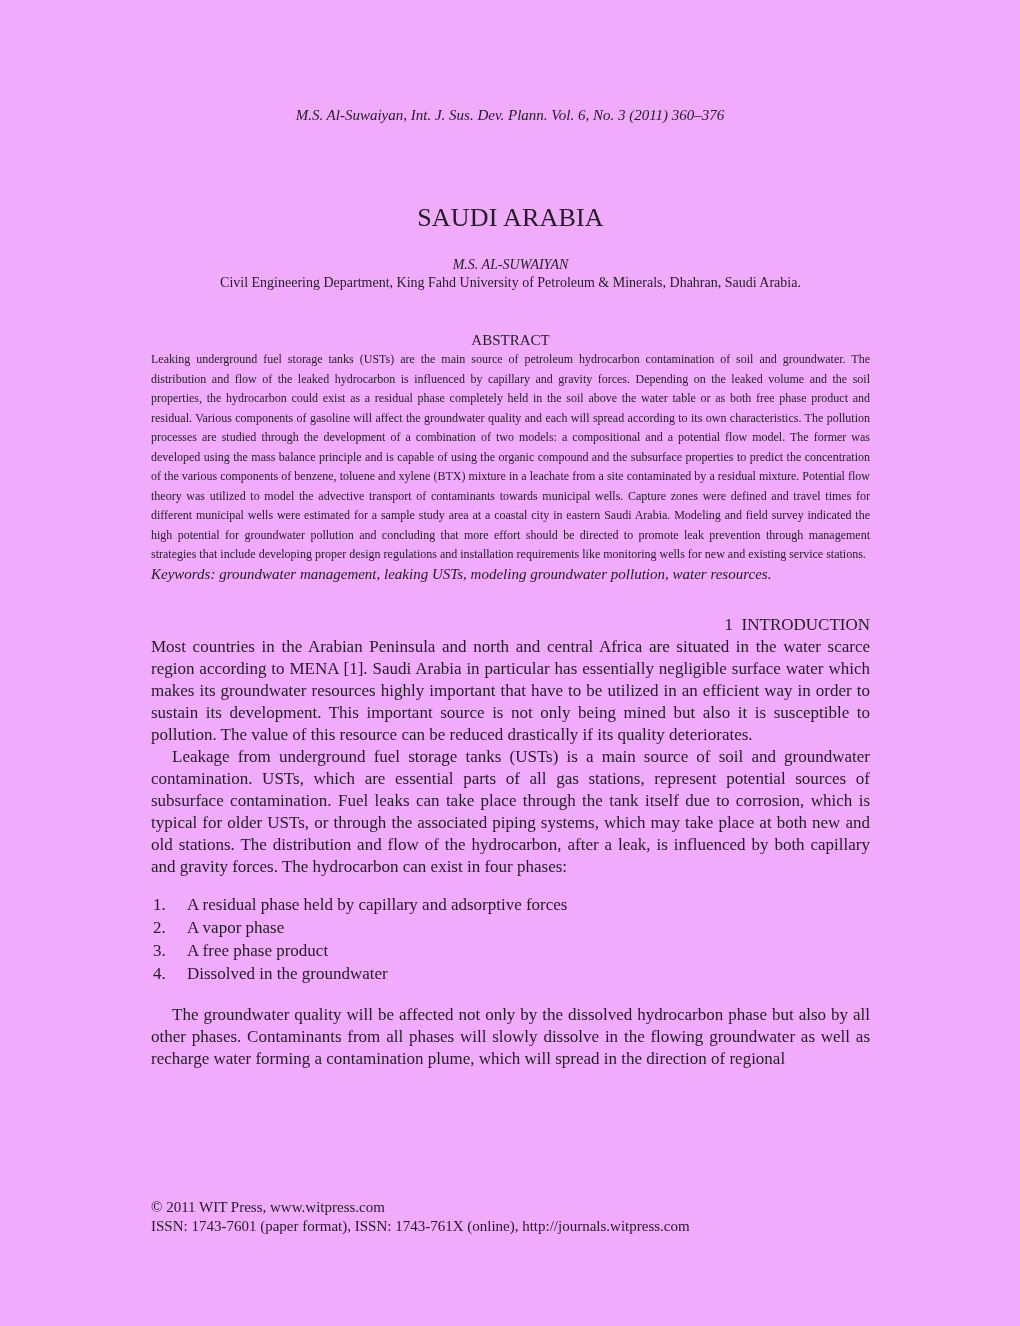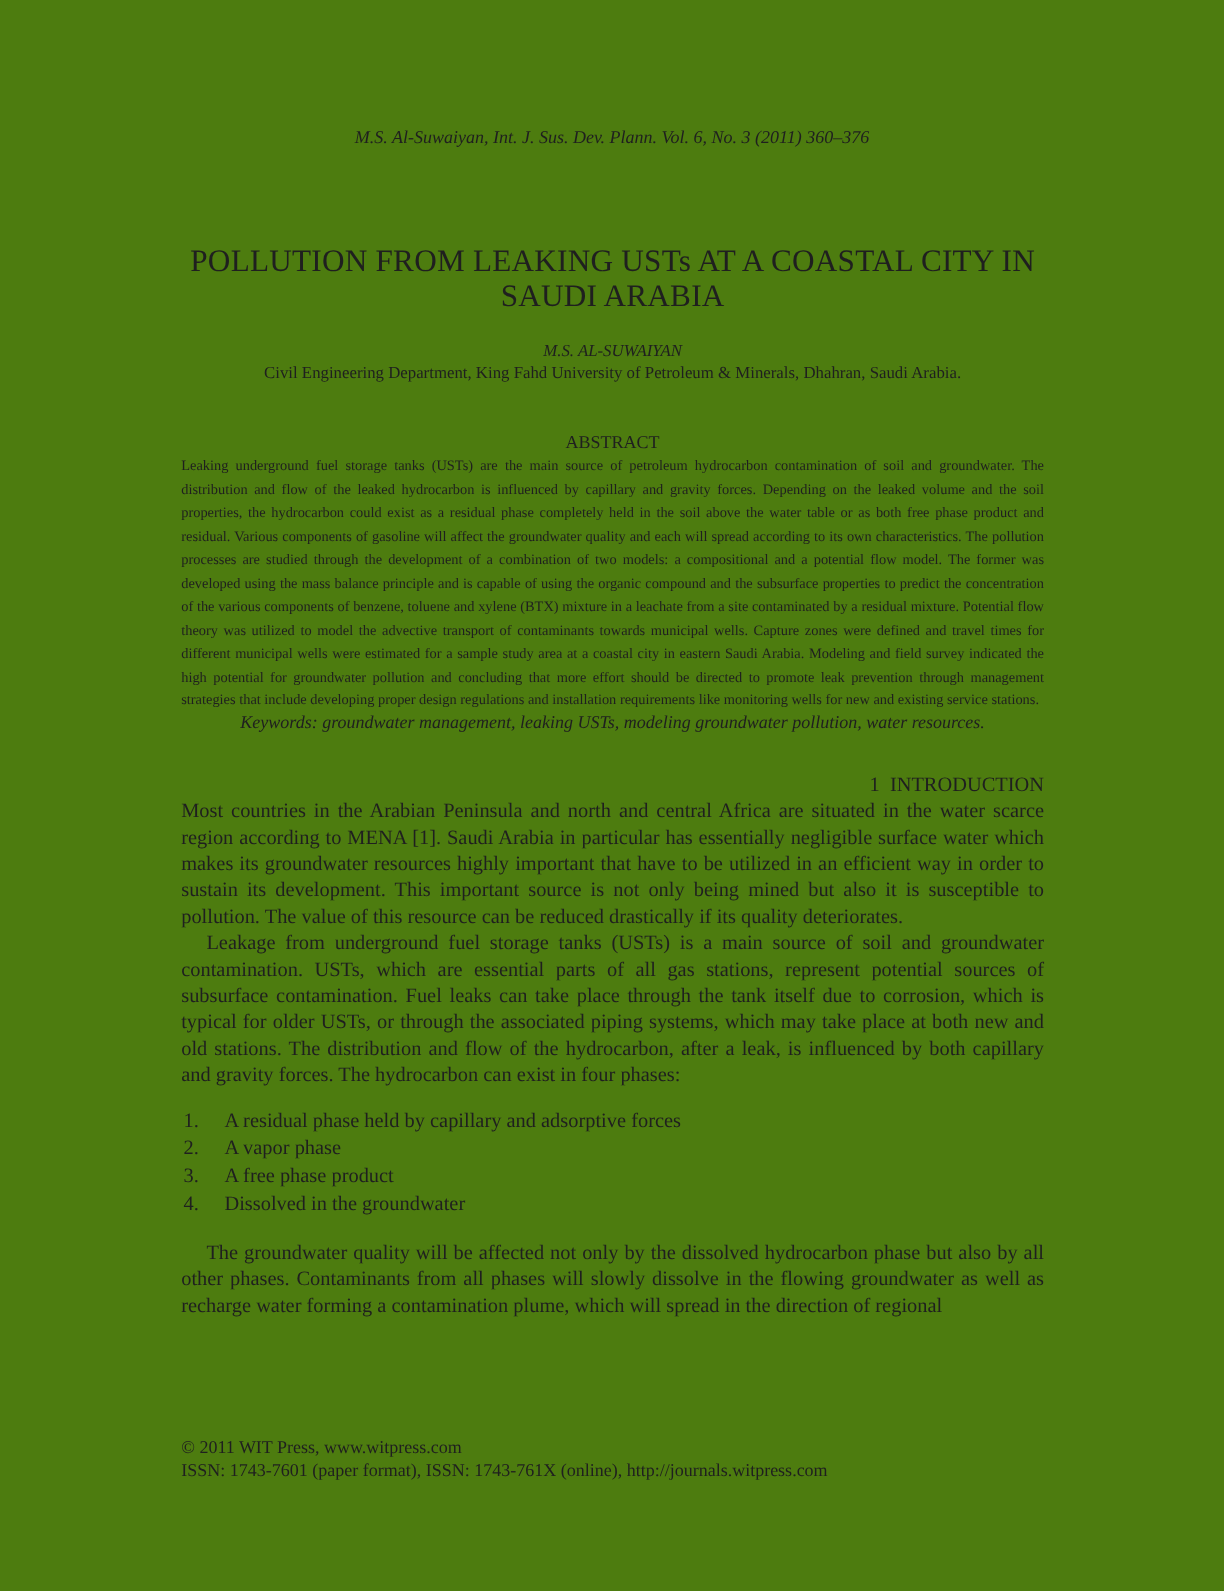--- a/index.html
+++ b/index.html
@@ -4,21 +4,21 @@
 <style>
   html, body {
     margin: 0;
     padding: 0;
     background: #ffffff;
   }
   .page {
     position: relative;
     width: 1020px;
     height: 1326px;
-    background: #4d7c0f;
+    background: #f0abfc;
     font-family: "Liberation Serif", "DejaVu Serif", serif;
     color: #1f1f1f;
     overflow: hidden;
   }
   .running-head {
     position: absolute;
     top: 106px;
     left: 0;
     right: 0;
     text-align: center;
@@ -59,21 +59,20 @@
   }
   .abstract-body {
     font-size: 12px;
     line-height: 19.5px;
     text-align: justify;
   }
   .keywords {
     font-size: 15px;
     line-height: 19.5px;
     font-style: italic;
-    text-align: center;
   }
   .section-heading {
     margin-top: 30px;
     text-align: right;
     font-size: 17px;
     line-height: 22px;
     white-space: pre-wrap;
   }
   .body-para {
     margin: 0;
@@ -112,21 +111,20 @@
 </head>
 <body>
 
 <div class="page">
 
   <div class="running-head">M.S. Al-Suwaiyan, Int. J. Sus. Dev. Plann. Vol. 6, No. 3 (2011) 360–376</div>
 
   <div class="content">
 
     <div class="title">
-      <div>POLLUTION FROM LEAKING USTs AT A COASTAL CITY IN</div>
       <div>SAUDI ARABIA</div>
     </div>
 
     <div class="author-name">M.S. AL-SUWAIYAN</div>
 
     <div class="author-affiliation">Civil Engineering Department, King Fahd University of Petroleum &amp; Minerals, Dhahran, Saudi Arabia.</div>
 
     <div class="abstract-heading">ABSTRACT</div>
 
     <div class="abstract-body">Leaking underground fuel storage tanks (USTs) are the main source of petroleum hydrocarbon contamination of soil and groundwater. The distribution and flow of the leaked hydrocarbon is influenced by capillary and gravity forces. Depending on the leaked volume and the soil properties, the hydrocarbon could exist as a residual phase completely held in the soil above the water table or as both free phase product and residual. Various components of gasoline will affect the groundwater quality and each will spread according to its own characteristics. The pollution processes are studied through the development of a combination of two models: a compositional and a potential flow model. The former was developed using the mass balance principle and is capable of using the organic compound and the subsurface properties to predict the concentration of the various components of benzene, toluene and xylene (BTX) mixture in a leachate from a site contaminated by a residual mixture. Potential flow theory was utilized to model the advective transport of contaminants towards municipal wells. Capture zones were defined and travel times for different municipal wells were estimated for a sample study area at a coastal city in eastern Saudi Arabia. Modeling and field survey indicated the high potential for groundwater pollution and concluding that more effort should be directed to promote leak prevention through management strategies that include developing proper design regulations and installation requirements like monitoring wells for new and existing service stations.</div>

